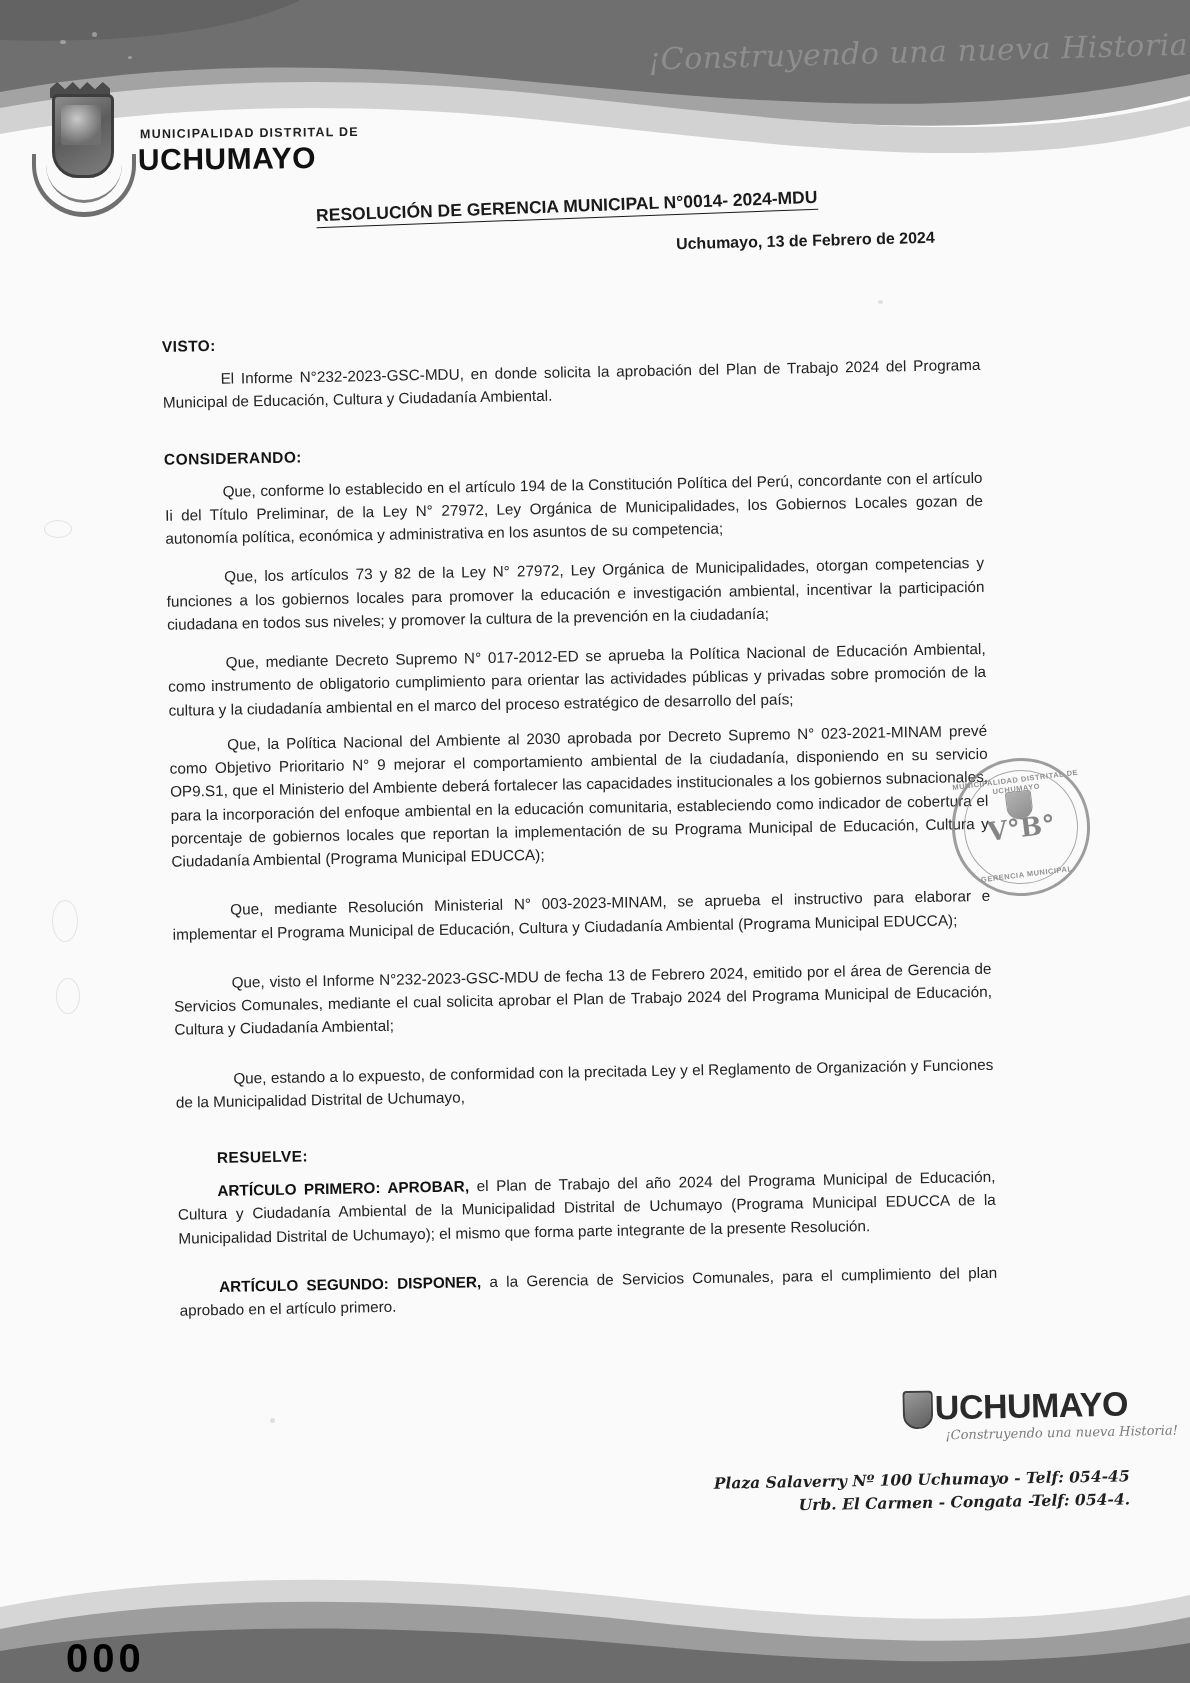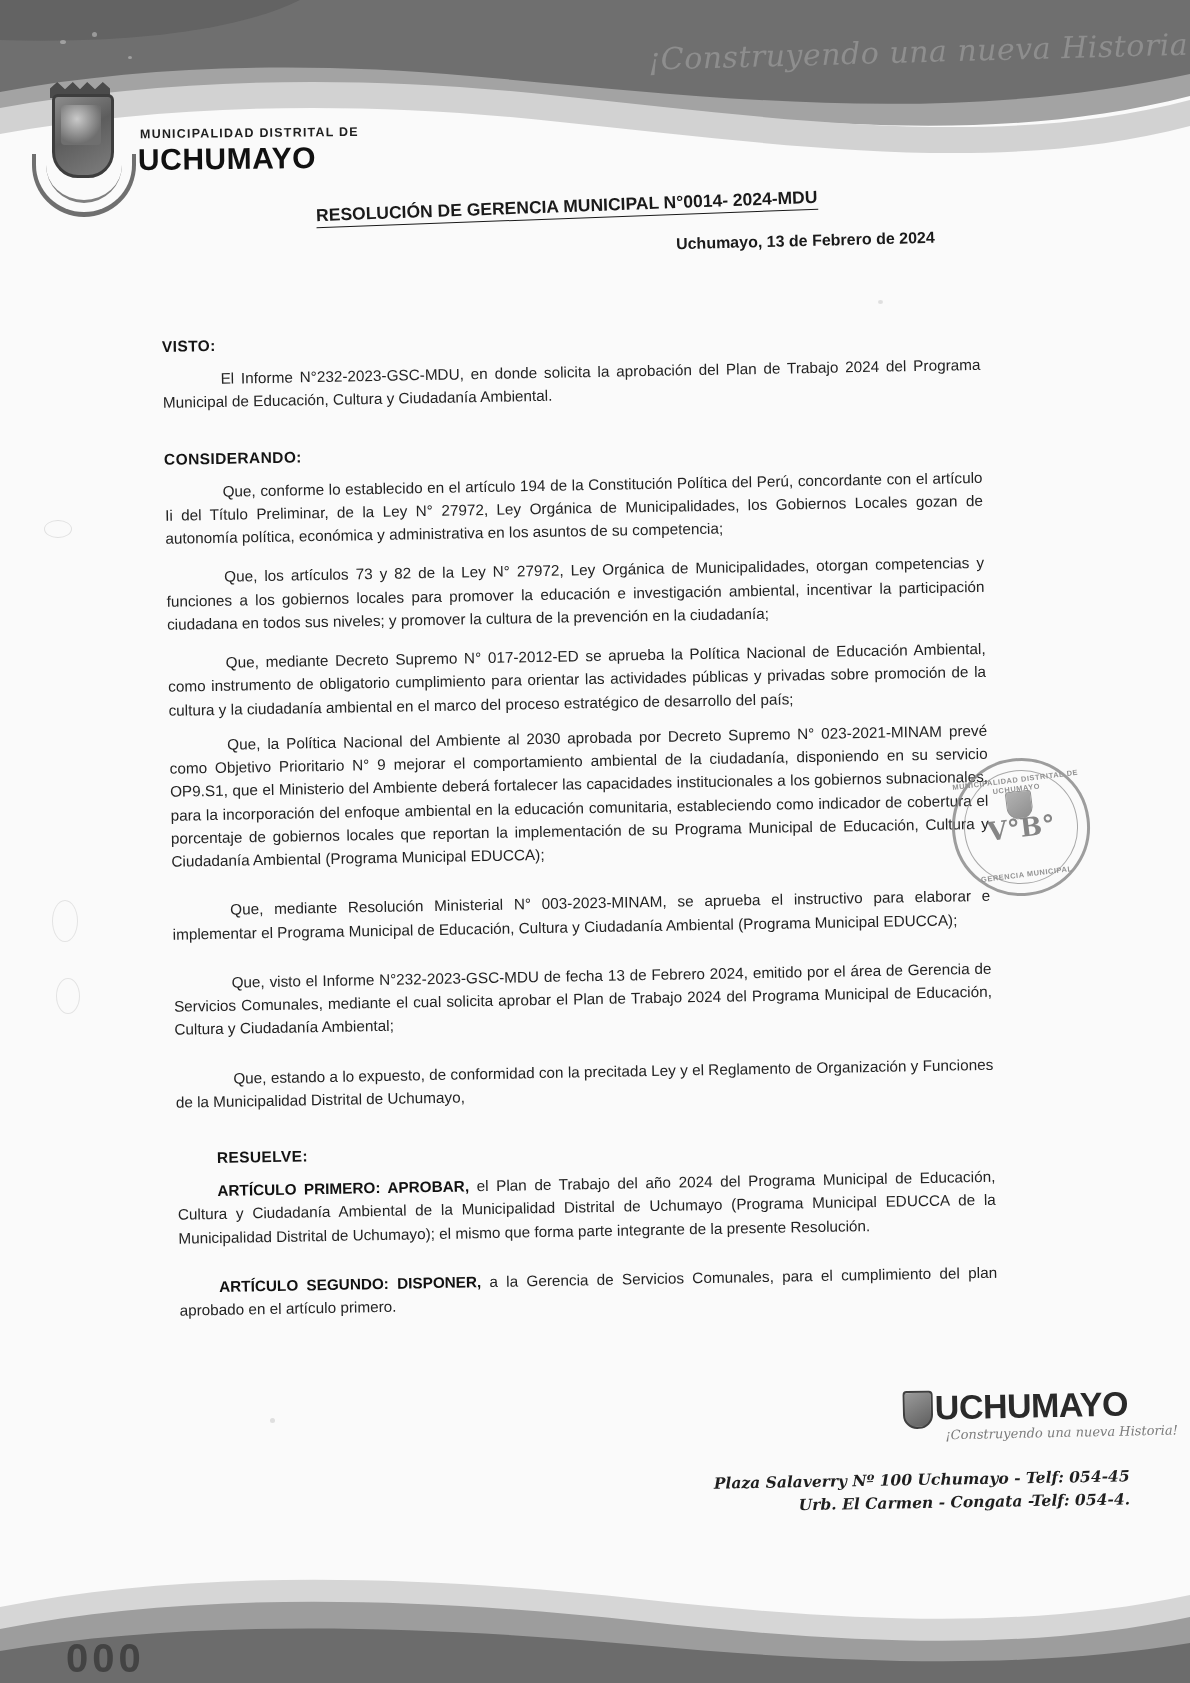--- a/index.html
+++ b/index.html
@@ -269,21 +269,21 @@
     line-height: 1.5;
     transform: rotate(-1deg);
     white-space: nowrap;
   }
   .page-num {
     position: absolute;
     left: 66px;
     bottom: 2px;
     font-size: 40px;
     font-weight: bold;
-    color: #a21caf;
+    color: #000000;
     letter-spacing: 4px;
   }
 
   
   .speck {
     position: absolute;
     background: #c9c9c9;
     border-radius: 50%;
     opacity: .55;
   }

